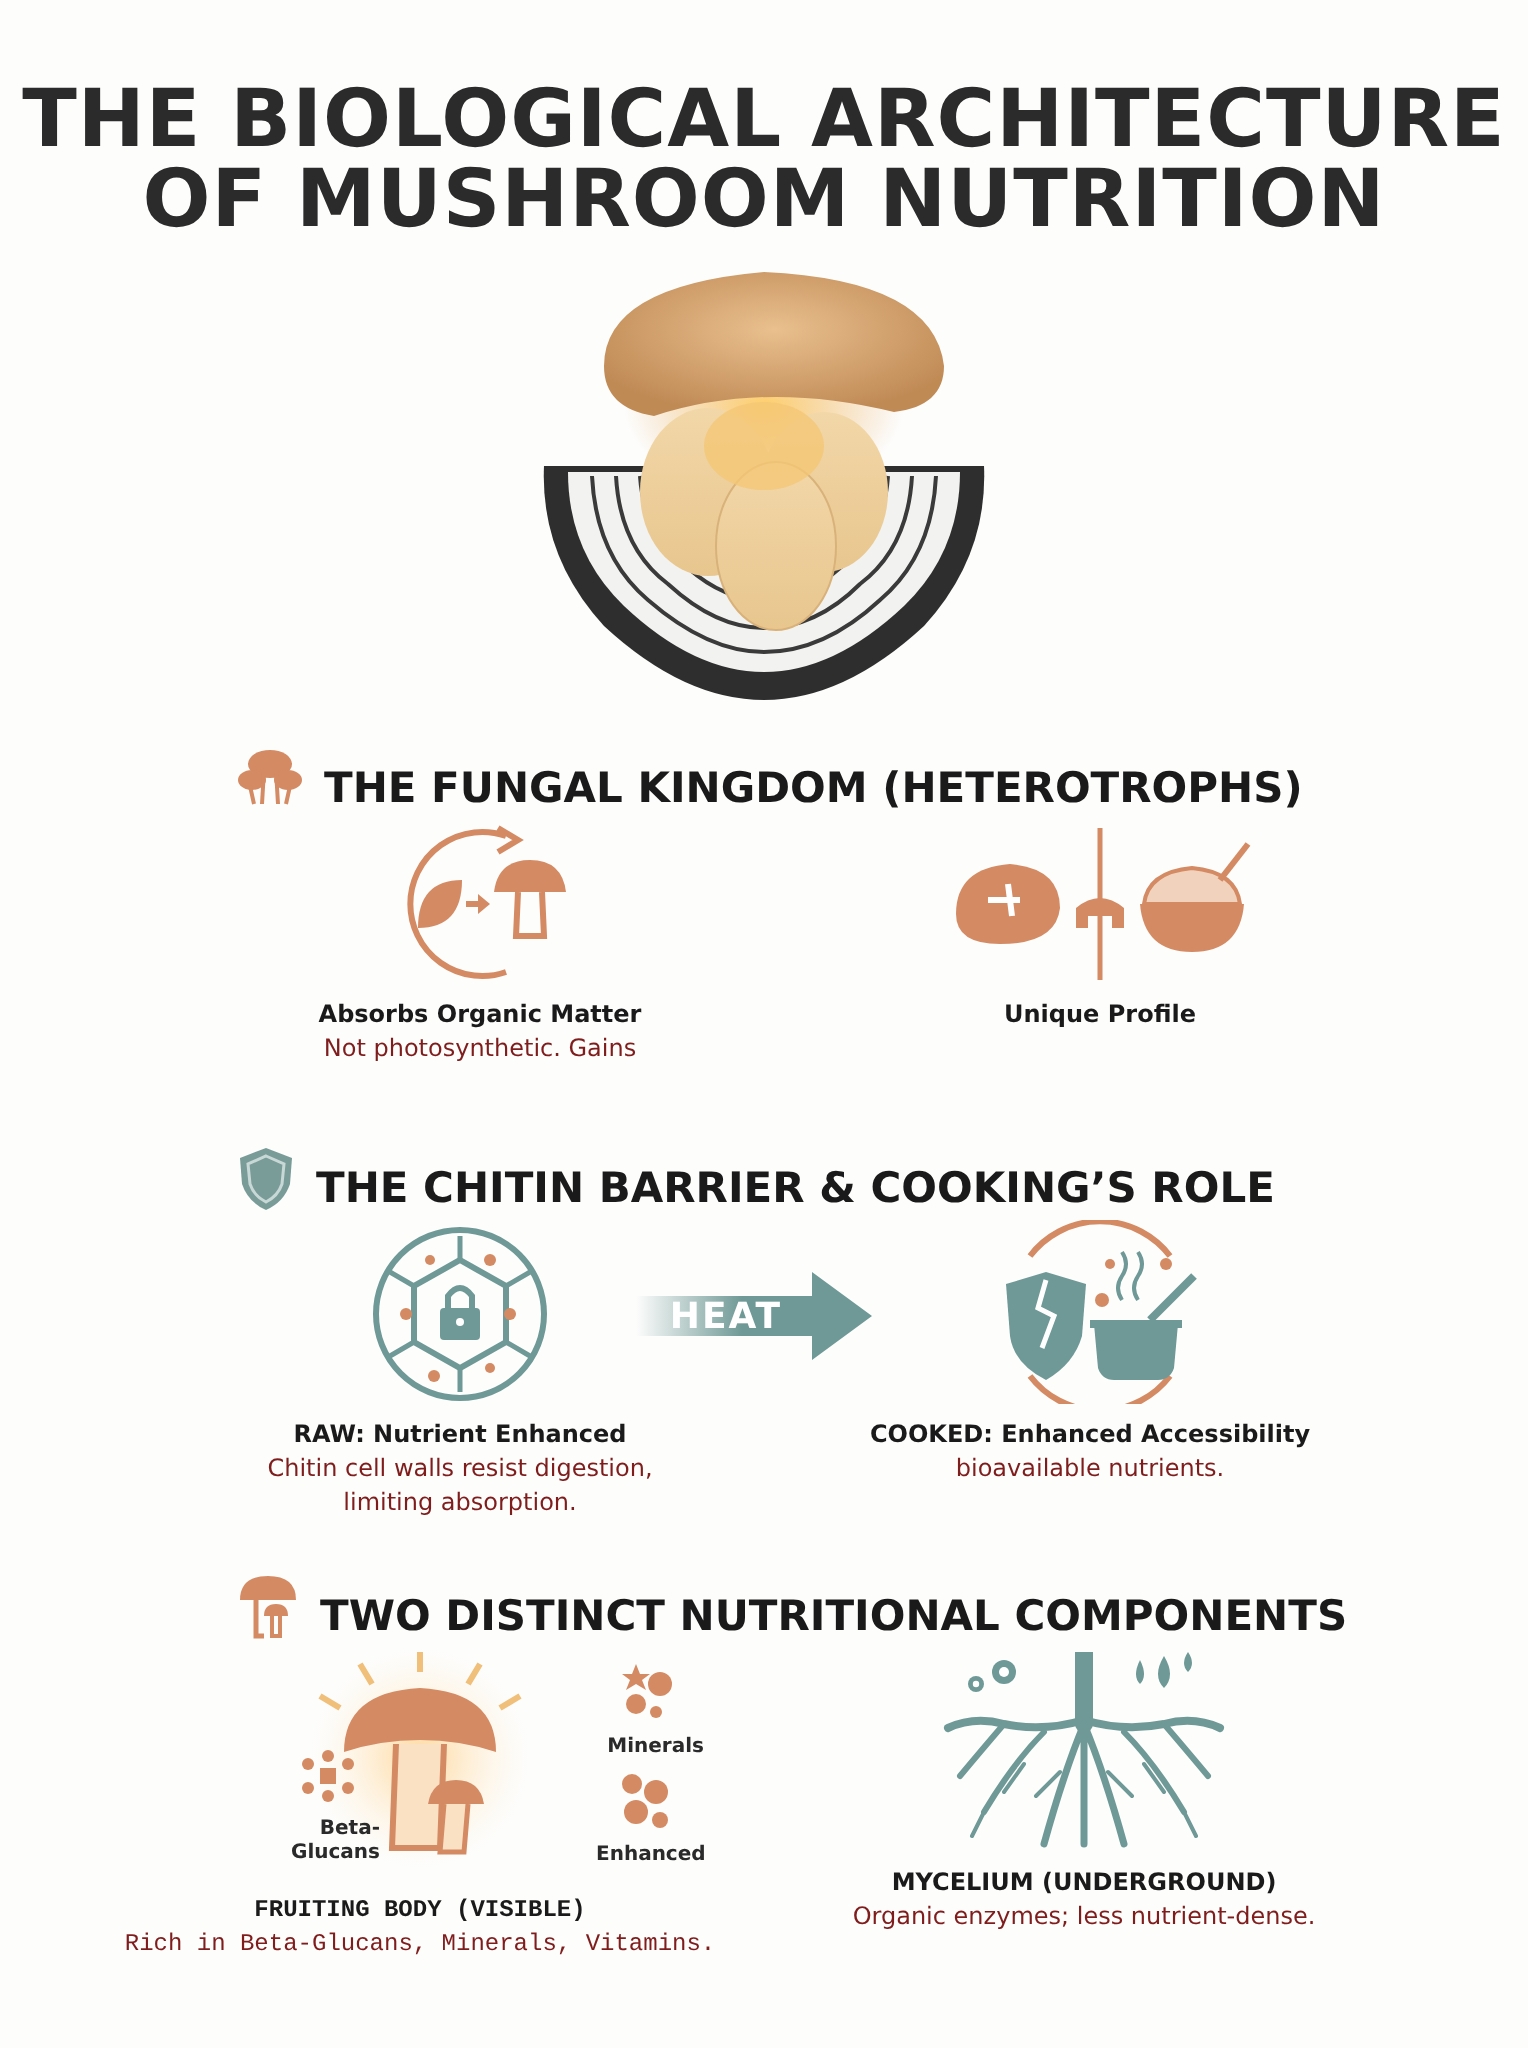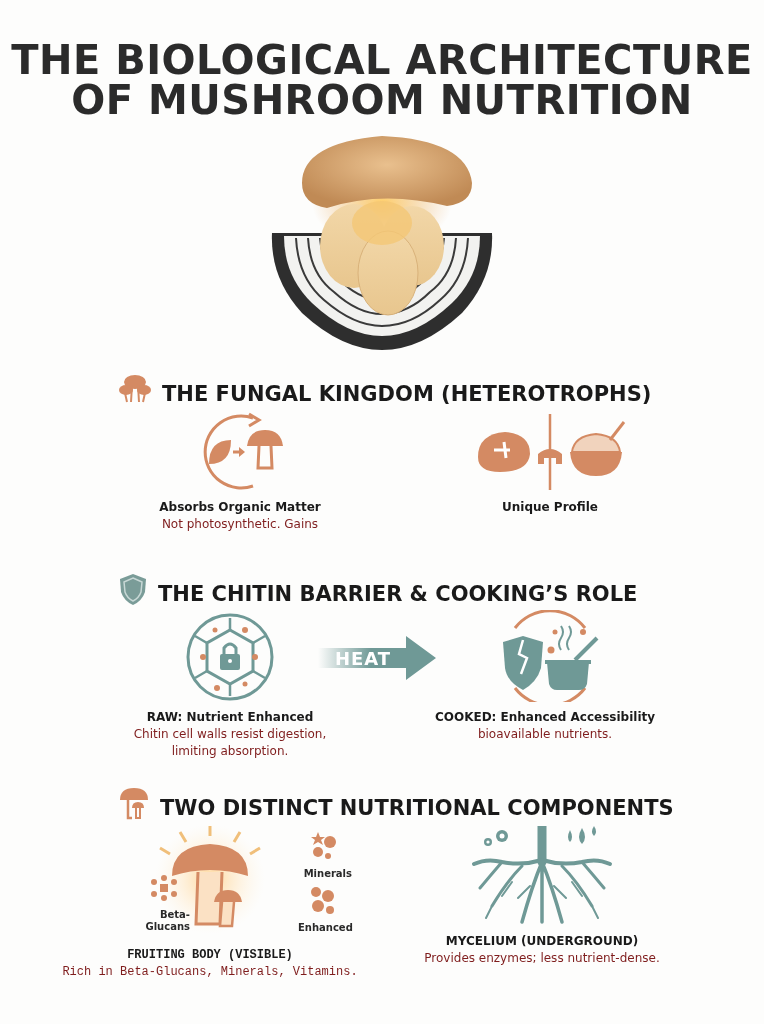--- a/index.html
+++ b/index.html
@@ -234,14 +234,14 @@
       <circle cx="40" cy="10" r="6"></circle>
         <circle cx="26" cy="16" r="4"></circle>
       <path d="M108 4 Q112 12 108 16 Q104 12 108 4 Z"></path>
       <path d="M120 2 Q126 12 120 18 Q114 12 120 2 Z"></path>
       <path d="M132 0 Q136 6 132 10 Q128 6 132 0 Z"></path>
     </g>
     <circle cx="40" cy="10" r="2.5" fill="#fff"></circle>
       <circle cx="26" cy="16" r="1.6" fill="#fff"></circle>
   </svg>
   <div class="h">MYCELIUM (UNDERGROUND)</div>
-  <div class="d">Provides enzymes; less nutrient-dense.</div>
+  <div class="d">Organic enzymes; less nutrient-dense.</div>
 </div>
 
 </body></html>

